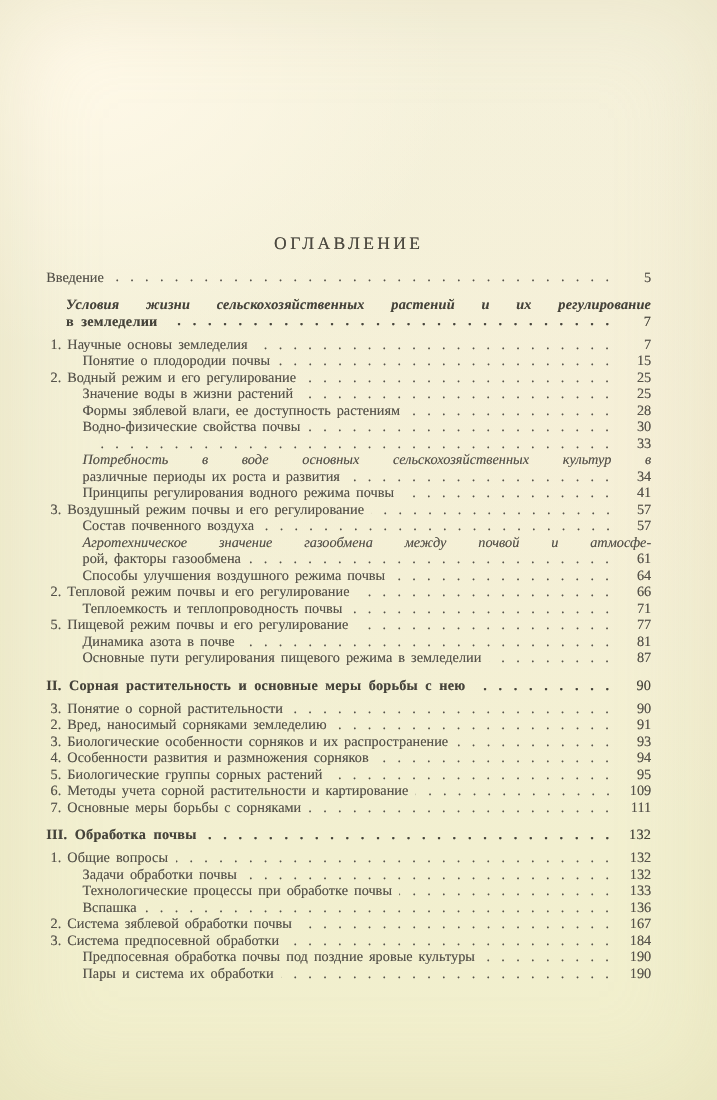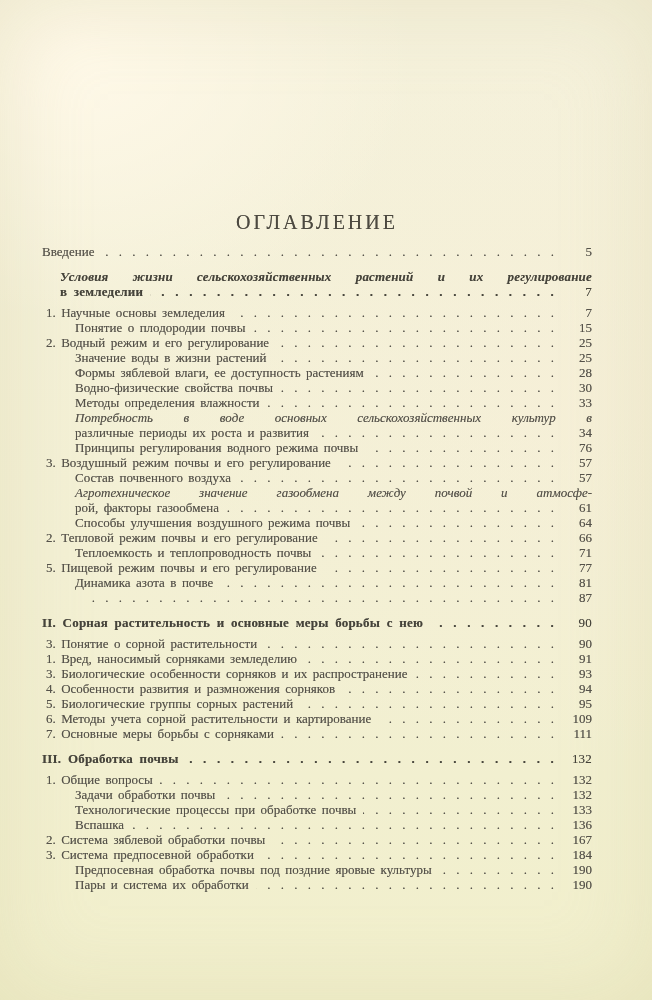--- a/index.html
+++ b/index.html
@@ -16,21 +16,21 @@
       radial-gradient(ellipse 520px 400px at 12% 6%, rgba(255,249,233,0.95), rgba(255,249,233,0) 65%),
       radial-gradient(ellipse 700px 520px at 88% 40%, rgba(247,239,217,0.55), rgba(247,239,217,0) 70%),
       linear-gradient(180deg, #f5f1dc 0%, #f3f0d4 55%, #f1efcc 100%);
     box-shadow: inset 0 0 90px rgba(203,196,146,0.28);
     font-family: "Liberation Serif", "DejaVu Serif", serif;
     color: #55524a;
   }
 
   .title {
     text-align: center;
-    font-size: 20px;
+    font-size: 16px;
     line-height: 20px;
     letter-spacing: 3px;
     color: #4c4940;
     text-shadow: 0 0 0.4px rgba(76,73,64,0.65);
     margin-bottom: 12px;
   }
 
   .toc { font-size: 13px; line-height: 15px; }
 
   .entry {
@@ -150,39 +150,38 @@
 
     <div class="lrow">
       <span class="label">Водно-физические свойства почвы</span>
       <span class="dots"></span>
       <span class="page-num">30</span>
     </div>
   </div>
       <div class="entry sub">
 
     <div class="lrow">
-      <span class="label">Методы определения влажности</span>
       <span class="dots"></span>
       <span class="page-num">33</span>
     </div>
   </div>
       <div class="entry sub">
     <div class="firstline">Потребность в воде основных сельскохозяйственных культур в</div>
     <div class="lrow">
       <span class="label">различные периоды их роста и развития</span>
       <span class="dots"></span>
       <span class="page-num">34</span>
     </div>
   </div>
       <div class="entry sub">
 
     <div class="lrow">
       <span class="label">Принципы регулирования водного режима почвы</span>
       <span class="dots"></span>
-      <span class="page-num">76</span>
+      <span class="page-num">41</span>
     </div>
   </div>
       <div class="entry item">
 
     <div class="lrow">
       <span class="label">3. Воздушный режим почвы и его регулирование</span>
       <span class="dots"></span>
       <span class="page-num">57</span>
     </div>
   </div>
@@ -238,20 +237,21 @@
 
     <div class="lrow">
       <span class="label">Динамика азота в почве</span>
       <span class="dots"></span>
       <span class="page-num">81</span>
     </div>
   </div>
       <div class="entry sub">
 
     <div class="lrow">
+      <span class="label">Основные пути регулирования пищевого режима в земледелии</span>
       <span class="dots"></span>
       <span class="page-num">87</span>
     </div>
   </div>
       <div class="entry section">
 
     <div class="lrow">
       <span class="label">II. Сорная растительность и основные меры борьбы с нею</span>
       <span class="dots"></span>
       <span class="page-num">90</span>
@@ -261,21 +261,21 @@
 
     <div class="lrow">
       <span class="label">3. Понятие о сорной растительности</span>
       <span class="dots"></span>
       <span class="page-num">90</span>
     </div>
   </div>
       <div class="entry item">
 
     <div class="lrow">
-      <span class="label">1. Вред, наносимый сорняками земледелию</span>
+      <span class="label">2. Вред, наносимый сорняками земледелию</span>
       <span class="dots"></span>
       <span class="page-num">91</span>
     </div>
   </div>
       <div class="entry item">
 
     <div class="lrow">
       <span class="label">3. Биологические особенности сорняков и их распространение</span>
       <span class="dots"></span>
       <span class="page-num">93</span>

